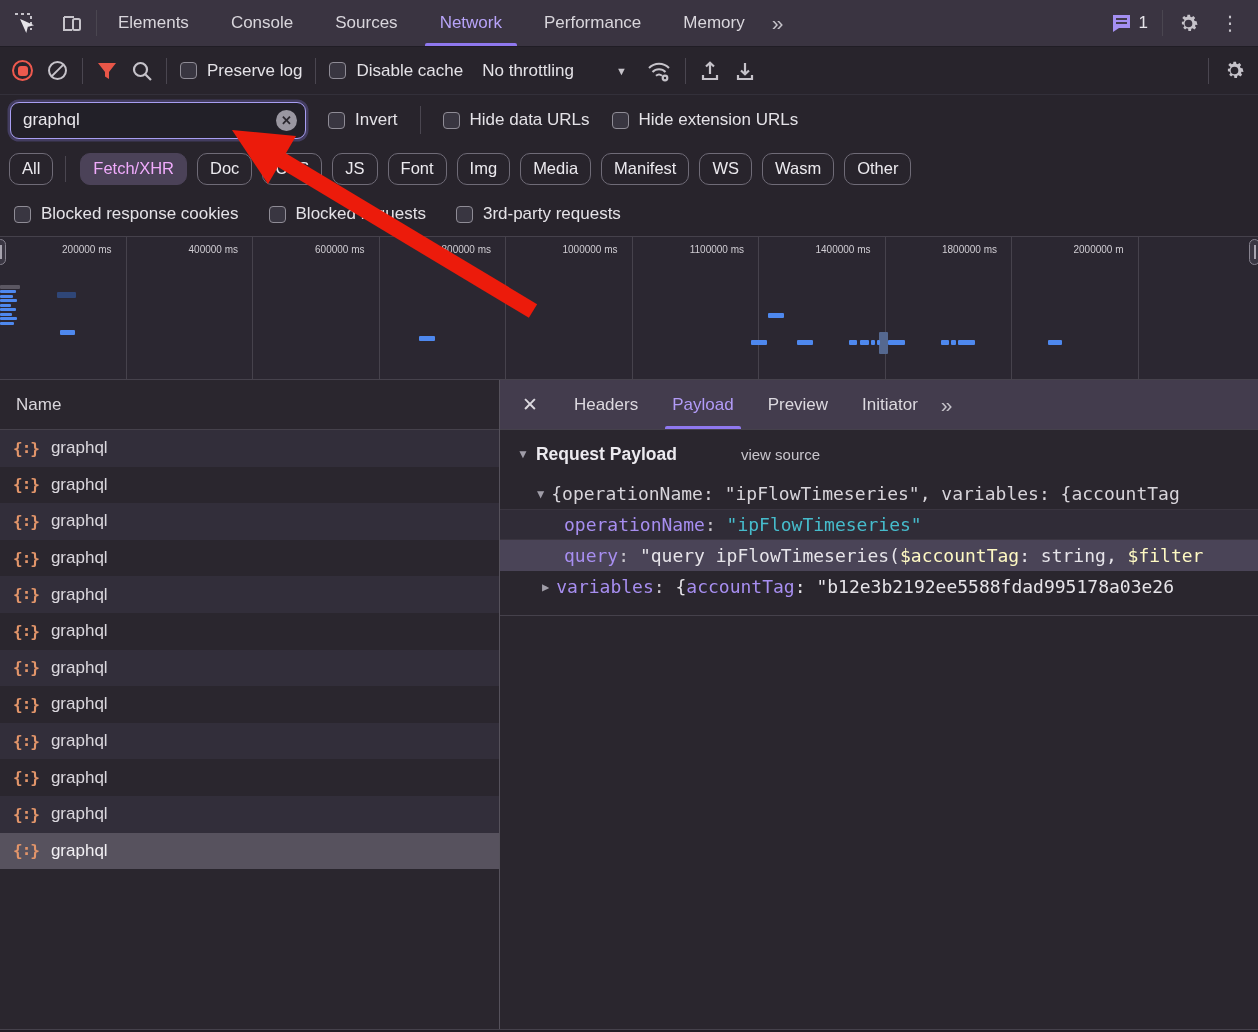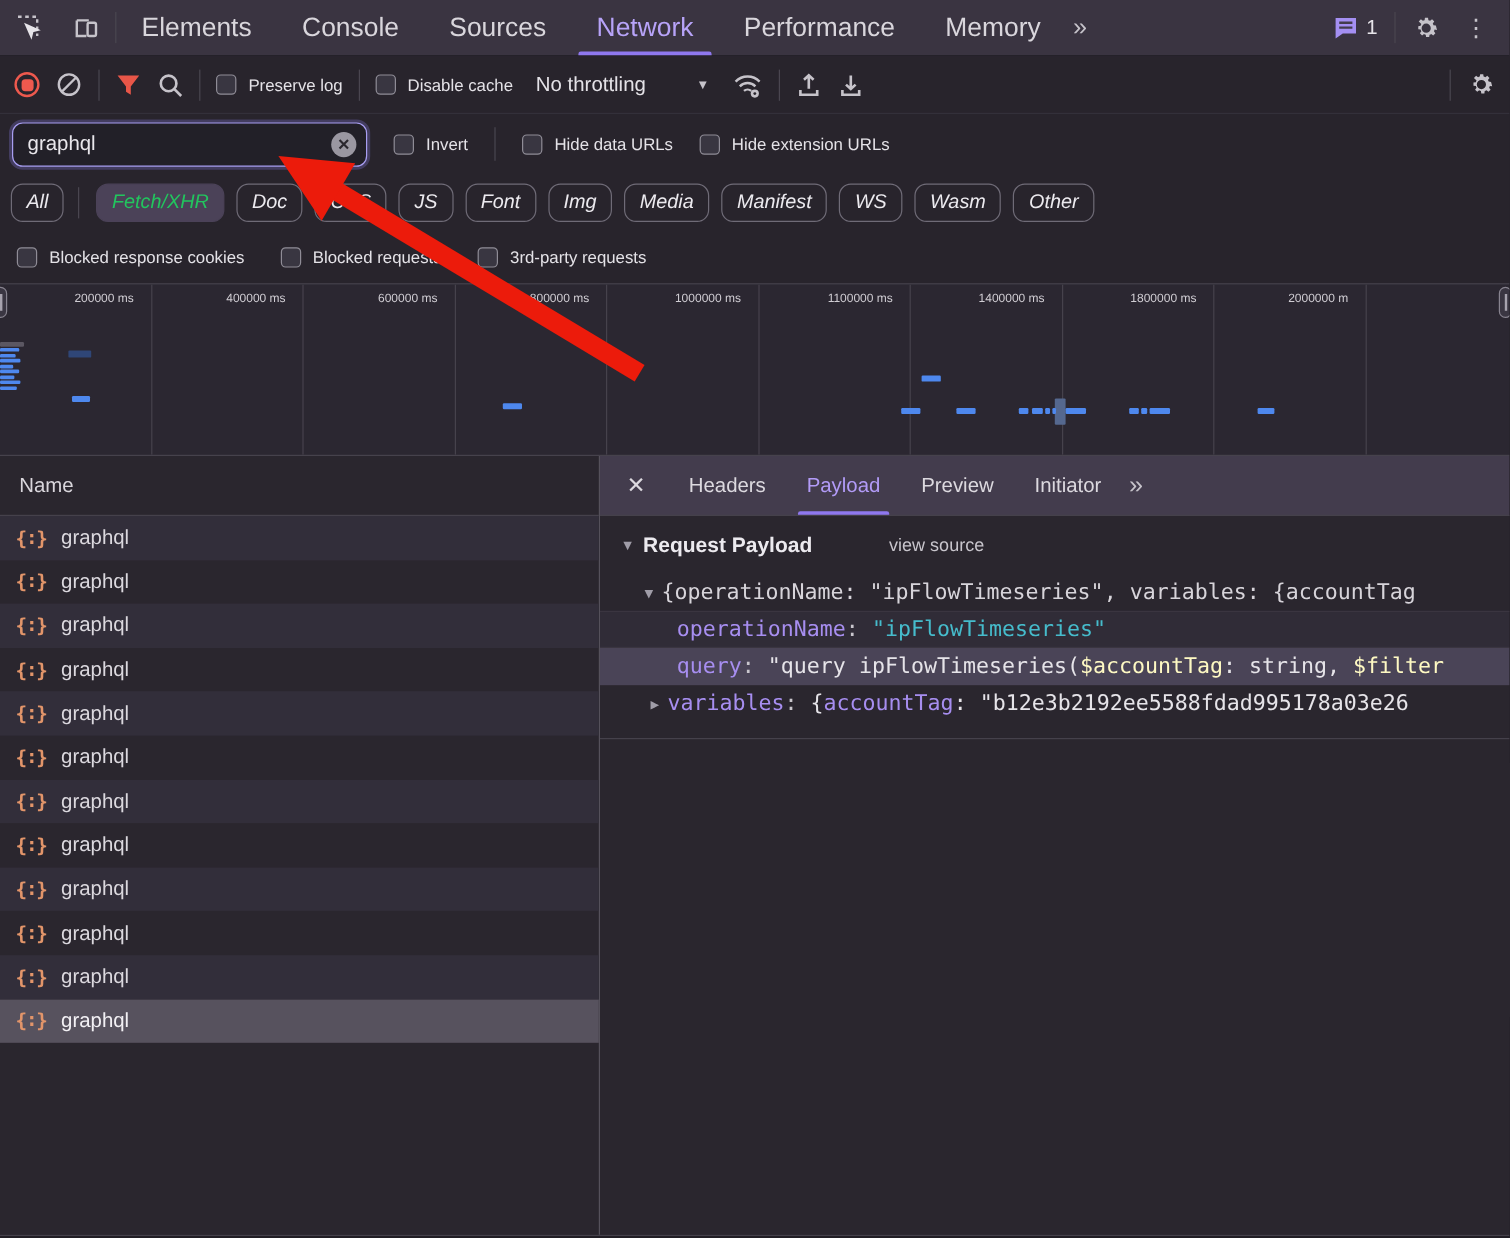--- a/index.html
+++ b/index.html
@@ -8,51 +8,51 @@
     background:#28242c; color:#d9d6dc;
     font-family:"Liberation Sans", sans-serif;
     position:relative;
   }
   .vdiv { width:1px; height:26px; background:#4a4650; flex:0 0 1px; }
 
   
   .topbar { height:47px; background:#3a3441; display:flex; align-items:center; border-bottom:1px solid #201d25; }
   .topbar .icon-btn { padding:0 12px; display:flex; align-items:center; }
   .main-tabs { display:flex; height:100%; }
-  .main-tab { padding:0 21px; height:100%; display:flex; align-items:center; font-size:22px; color:#d9d6dc; position:relative; cursor:default; }
+  .main-tab { padding:0 21px; height:100%; display:flex; align-items:center; font-size:17px; color:#d9d6dc; position:relative; cursor:default; }
   .main-tab.active { color:#b7a3f8; }
   .main-tab.active::after { content:""; position:absolute; left:6px; right:6px; bottom:0; height:3px; background:#8f78ef; border-radius:2px 2px 0 0; }
   .topbar-right { margin-left:auto; display:flex; align-items:center; gap:14px; padding-right:12px; }
   .issues { display:flex; align-items:center; gap:7px; font-size:17px; color:#e6e4e9; }
   .kebab { font-size:20px; color:#c6c3ca; padding:0 6px; }
   .chev2 { font-size:21px; color:#c6c3ca; padding:0 6px; letter-spacing:-2px; }
 
   
   .nettoolbar { height:48px; display:flex; align-items:center; padding:0 12px; gap:13px; border-bottom:1px solid #33303a; }
   .rec { width:21px; height:21px; border:2.5px solid #ee594e; border-radius:50%; position:relative; flex:0 0 21px; }
   .rec::after { content:""; position:absolute; inset:3.5px; background:#ee594e; border-radius:3px; }
-  .cklabel { display:flex; align-items:center; gap:10px; font-size:14px; color:#e4e2e7; }
+  .cklabel { display:flex; align-items:center; gap:10px; font-size:17px; color:#e4e2e7; }
   .cb { width:17px; height:17px; border:1.7px solid #8f8c96; border-radius:4px; background:#393641; flex:0 0 17px; }
   .throttle { display:flex; align-items:center; gap:42px; font-size:17px; color:#e4e2e7; padding:0 6px; }
   .caret { font-size:11px; color:#c6c3ca; }
   .right-gear { margin-left:auto; display:flex; align-items:center; gap:14px; }
 
   
   .filterrow { height:50px; display:flex; align-items:center; padding:0 10px; gap:22px; }
   .filter-box { width:296px; height:37px; background:#222028; border:1.5px solid #a89ef2; border-radius:9px; box-shadow:0 0 0 2.5px rgba(140,125,235,.28); display:flex; align-items:center; padding:0 8px 0 12px; }
   .filter-box .txt { font-size:17px; color:#e9e7ec; flex:1; }
   .clear-btn { width:21px; height:21px; border-radius:50%; background:#9a97a1; color:#2a272e; font-size:13px; display:flex; align-items:center; justify-content:center; font-weight:bold; }
   .urldiv { width:1px; height:28px; background:#4a4650; }
 
   
   .chiprow { height:47px; display:flex; align-items:center; padding:0 9px; gap:10px; }
-  .chip { border:1.5px solid #6f6b77; border-radius:10px; padding:5px 12px 6px; font-size:16.5px; color:#eceaef; position:relative; white-space:nowrap;font-style:italic; }
+  .chip { border:1.5px solid #6f6b77; border-radius:10px; padding:5px 12px 6px; font-size:16.5px; color:#eceaef; position:relative; white-space:nowrap; }
   .chip:first-of-type { margin-right:17px; }
   .chip:first-of-type::after { content:""; position:absolute; right:-14px; top:2px; bottom:2px; width:1px; background:#4a4650; }
-  .chip.active { background:#4b4258; border-color:#4b4258; color:#22c55e; }
+  .chip.active { background:#4b4258; border-color:#4b4258; color:#f0abfc; }
 
   
   .cbrow { height:44px; display:flex; align-items:center; padding:0 14px; gap:30px; }
 
   
   .timeline { position:relative; height:144px; background:#2b2731; border-top:1px solid #45414b; border-bottom:1px solid #46424c; overflow:hidden; }
   .tl-segs { display:flex; height:100%; }
   .tl-seg { flex:0 0 126.5px; border-right:1px solid #46424c; font-size:10px; color:#d0cdd3; text-align:right; padding:7px 14px 0 0; white-space:nowrap; }
   .tl-bar { position:absolute; background:#4e88ee; border-radius:1px; }
   .tl-handle { position:absolute; top:2px; width:11px; height:26px; background:#3a3642; border:1px solid #87838f; border-radius:6px; z-index:3; }

